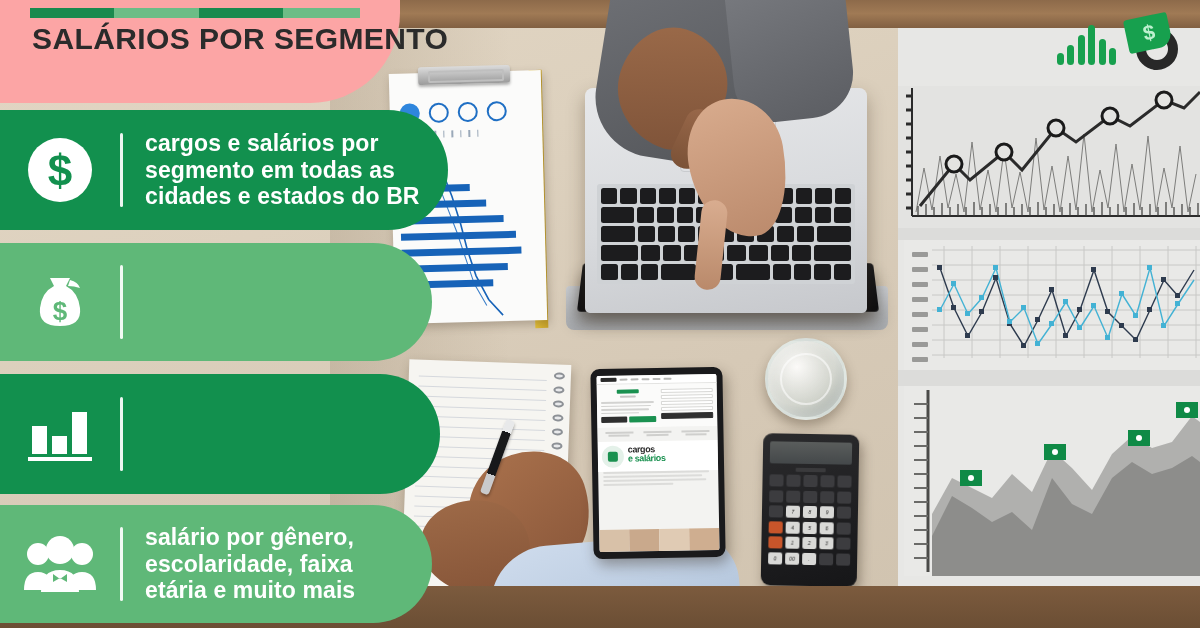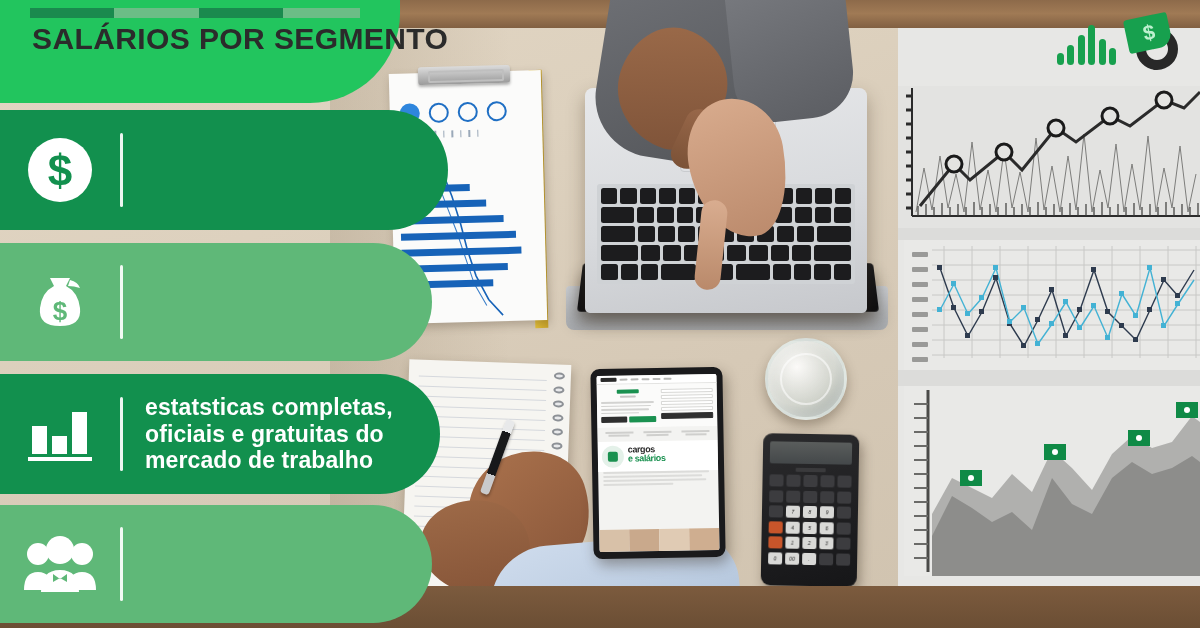--- a/index.html
+++ b/index.html
@@ -245,21 +245,21 @@
   .panel-gap {
     position:absolute; left:0; top:200px; width:302px; height:12px; background:#dcdcda;
   }
   .panel-gap2 {
     position:absolute; left:0; top:342px; width:302px; height:16px; background:#dcdcda;
   }
 
   
   .title-card {
     position:absolute; left:0; top:0; width:400px; height:103px;
-    background:#22c55e;
+    background:#fca5a5;
     border-radius:0 0 90px 0;
     z-index:6;
     display:flex; align-items:center;
   }
   .title-stripes {
     position:absolute; left:30px; top:8px; display:flex; width:330px; height:10px;
   }
   .title-stripes i { display:block; height:100%; }
   .title-text {
     position:absolute; left:32px; top:22px;
@@ -803,20 +803,23 @@
 </div>
 
 <div class="pill" id="pill1">
   <div class="pill-icon">
     <svg width="68" height="68" viewBox="0 0 68 68">
       <circle cx="34" cy="34" r="32" fill="#fff"></circle>
       <text x="34" y="50" font-family="Liberation Sans, sans-serif" font-size="44" font-weight="bold" fill="#12904E" text-anchor="middle">$</text>
     </svg>
   </div>
   <div class="pill-div"></div>
+  <div class="pill-text">cargos e salários por
+segmento em todas as
+cidades e estados do BR</div>
 </div>
 
 <div class="pill" id="pill2">
   <div class="pill-icon">
     <svg width="68" height="68" viewBox="0 0 68 68">
       <path d="M24 10 h20 l-4 8 q12 6 14 22 q2 18 -20 18 q-22 0 -20 -18 q2 -16 14 -22 Z" fill="#fff"></path>
       <path d="M44 12 q8 2 10 8 q-6 -2 -12 -2 Z" fill="#fff"></path>
       <text x="34" y="52" font-family="Liberation Sans, sans-serif" font-size="26" font-weight="bold" fill="#5FB878" text-anchor="middle">$</text>
     </svg>
   </div>
@@ -826,38 +829,38 @@
 <div class="pill" id="pill3">
   <div class="pill-icon">
     <svg width="68" height="64" viewBox="0 0 68 64">
       <rect x="6" y="24" width="15" height="28" fill="#fff"></rect>
       <rect x="26" y="34" width="15" height="18" fill="#fff"></rect>
       <rect x="46" y="10" width="15" height="42" fill="#fff"></rect>
       <rect x="2" y="55" width="64" height="4" fill="#fff"></rect>
     </svg>
   </div>
   <div class="pill-div"></div>
-  <div class="pill-text">estatsticas completas,
-oficiais e gratuitas do
-mercado de trabalho</div>
 </div>
 
 <div class="pill" id="pill4">
   <div class="pill-icon">
     <svg width="74" height="60" viewBox="0 0 74 60">
       <circle cx="15" cy="20" r="11" fill="#fff"></circle>
       <path d="M1 56 q0 -18 14 -18 q14 0 14 18 Z" fill="#fff"></path>
       <circle cx="59" cy="20" r="11" fill="#fff"></circle>
       <path d="M45 56 q0 -18 14 -18 q14 0 14 18 Z" fill="#fff"></path>
       <circle cx="37" cy="16" r="14" fill="#fff"></circle>
       <path d="M18 58 q0 -22 19 -22 q19 0 19 22 Z" fill="#fff"></path>
       <path d="M30 40 l7 5 l7 -5 l0 8 l-7 -4 l-7 4 Z" fill="#5FB878"></path>
     </svg>
   </div>
   <div class="pill-div"></div>
+  <div class="pill-text">salário por gênero,
+escolaridade, faixa
+etária e muito mais</div>
 </div>
 
 <div class="logo">
   <div class="logo-mark">
     <i style="height:12px"></i>
       <i style="height:20px"></i>
       <i style="height:30px"></i>
     <i style="height:40px"></i>
       <i style="height:26px"></i>
       <i style="height:17px"></i>

